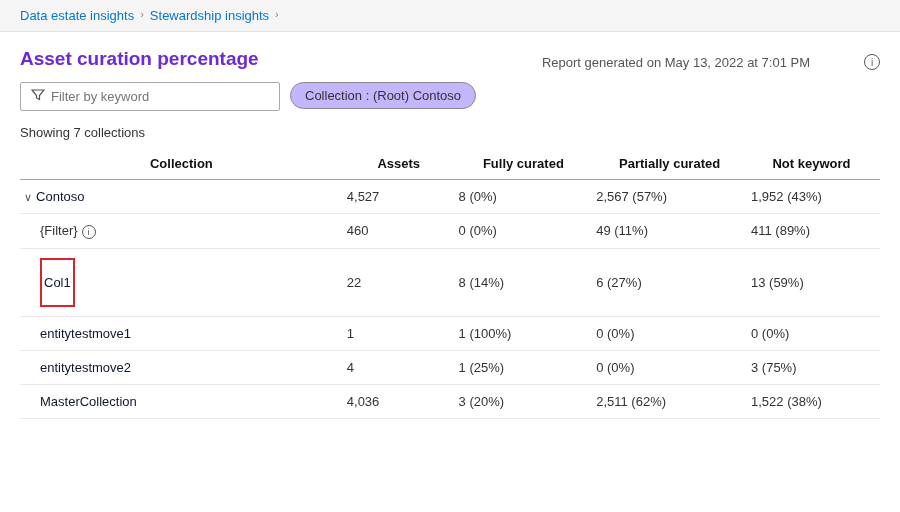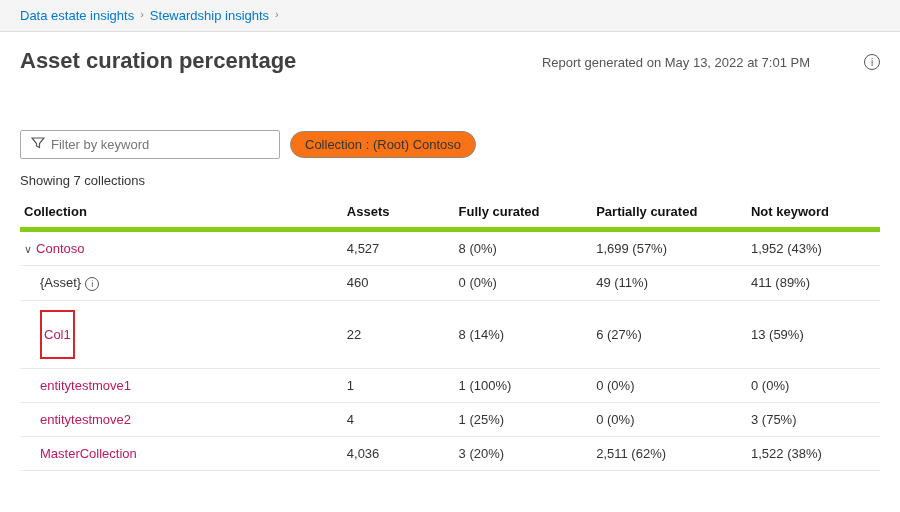--- a/index.html
+++ b/index.html
@@ -31,23 +31,23 @@
     }
 
     
     .page-header {
       display: flex;
       align-items: flex-start;
       justify-content: space-between;
       padding: 16px 20px 12px 20px;
     }
     .page-title {
-      font-size: 22px;
+      font-size: 19px;
       font-weight: 600;
-      color: #404040;
+      color: #6d28d9;
     }
     .report-info {
       display: flex;
       align-items: center;
       font-size: 13px;
       color: #555;
       margin-top: 6px;
       gap: 48px;
     }
     .report-info .info-icon {
@@ -60,24 +60,23 @@
       border-radius: 50%;
       font-size: 10px;
       color: #555;
       margin-left: 6px;
       cursor: pointer;
     }
 
     
     .filter-row {
       display: flex;
-      align-items: center;
+      align-items: flex-start;
       padding: 0 20px 10px 20px;
       gap: 10px;
-      margin-top: 44px;
     }
     .filter-input-wrap {
       display: flex;
       align-items: center;
       border: 1px solid #aaa;
       border-radius: 2px;
       padding: 5px 10px;
       width: 260px;
       background: #fff;
     }
@@ -93,47 +92,47 @@
       color: #999;
       width: 100%;
       background: transparent;
     }
     .collection-badge {
       border: 1px solid #888;
       border-radius: 20px;
       padding: 5px 14px;
       font-size: 13px;
       color: #333;
-      background: #f97316;
+      background: #c4b5fd;
       cursor: pointer;
     }
 
     
     .showing-count {
       padding: 4px 20px 8px 20px;
       font-size: 13px;
       color: #333;
     }
 
     
     .data-table {
       width: 100%;
       border-collapse: collapse;
       padding: 0 20px;
     }
     .table-wrap {
       padding: 0 20px;
     }
     .data-table th {
-      text-align: left;
+      text-align: center;
       font-weight: 700;
       font-size: 13px;
       color: #111;
       padding: 8px 8px 8px 0;
-      border-bottom: 5px solid #84cc16;
+      border-bottom: 1px solid #84cc16;
     }
     .data-table td {
       padding: 9px 8px 9px 0;
       font-size: 13px;
       color: #333;
       border-bottom: 1px solid #e8e8e8;
       vertical-align: middle;
     }
     .data-table th:first-child,
     .data-table td:first-child {
@@ -141,21 +140,21 @@
     }
 
     
     .col-collection { width: 38%; }
     .col-assets { width: 13%; }
     .col-fully { width: 16%; }
     .col-partially { width: 18%; }
     .col-not { width: 15%; }
 
     .link-blue {
-      color: #be185d;
+      color: #0f172a;
       text-decoration: none;
       cursor: pointer;
       margin-top: 40px;
     }
 
     .row-indent-1 td:first-child { padding-left: 20px; }
 
     .highlighted-cell {
       outline: 2px solid #d9232a;
       outline-offset: -2px;
@@ -227,25 +226,25 @@
         <th class="col-fully">Fully curated</th>
         <th class="col-partially">Partially curated</th>
         <th class="col-not">Not keyword</th>
       </tr>
     </thead>
     <tbody id="table-body">
     <tr>
           <td><span class="chevron">∨</span><a class="link-blue" href="#">Contoso</a></td>
           <td>4,527</td>
           <td>8 (0%)</td>
-          <td>1,699 (57%)</td>
+          <td>2,567 (57%)</td>
           <td>1,952 (43%)</td>
         </tr>
         <tr class="row-indent-1">
-          <td><span>{Asset}</span><span class="info-icon-small">i</span></td>
+          <td><span>{Filter}</span><span class="info-icon-small">i</span></td>
           <td>460</td>
           <td>0 (0%)</td>
           <td>49 (11%)</td>
           <td>411 (89%)</td>
         </tr>
         <tr class="row-indent-1">
           <td><span class="highlighted-cell" style="outline: rgb(217, 35, 42) solid 2px; outline-offset: -2px; display: inline-block;"><a class="link-blue" href="#">Col1</a></span></td>
           <td>22</td>
           <td>8 (14%)</td>
           <td>6 (27%)</td>

